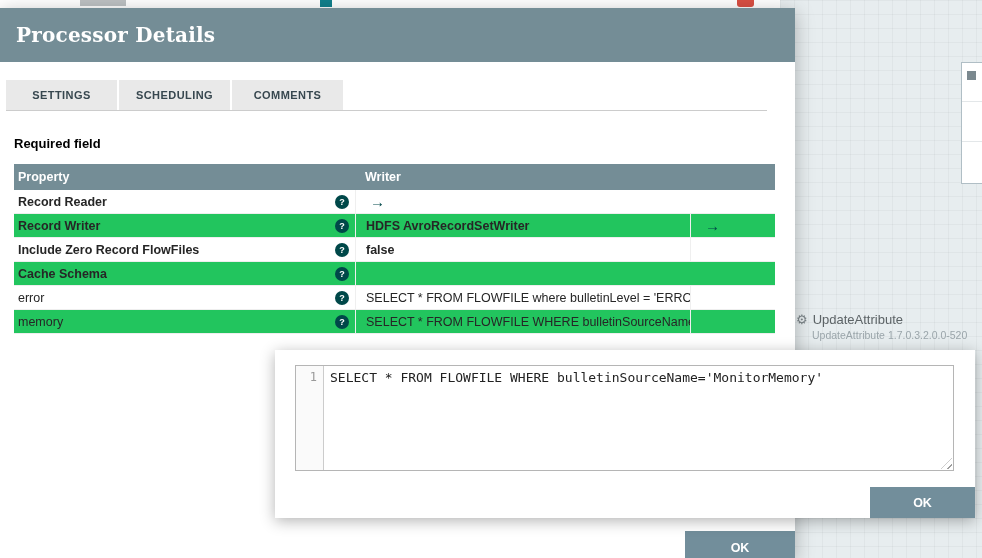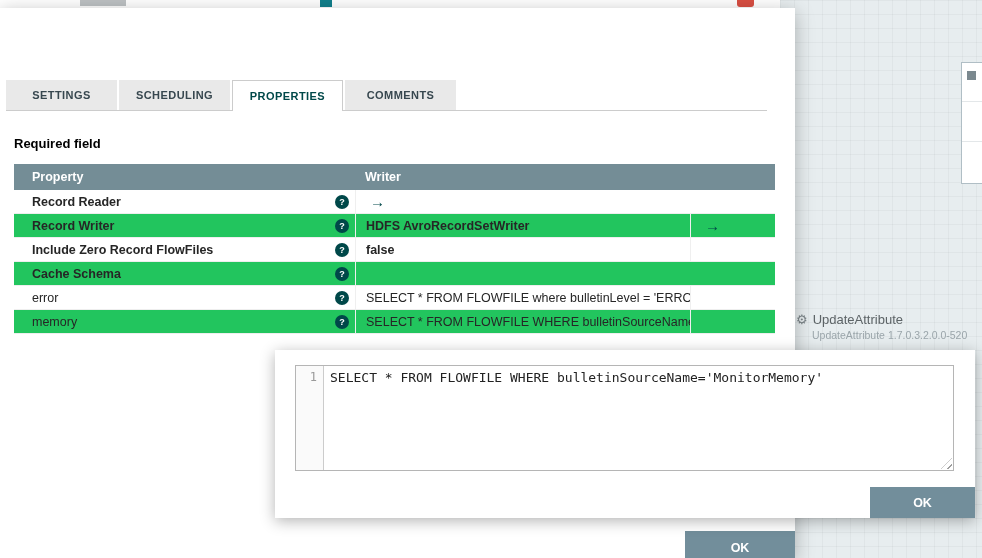--- a/index.html
+++ b/index.html
@@ -66,21 +66,21 @@
     background: #fff; color: #004849;
     border: 1px solid #ccc; border-bottom: none;
     height: 31px; line-height: 30px; margin-bottom: -1px;
   }
 
   .required-field { position: absolute; left: 14px; top: 128px; font-size: 13px; font-weight: 700; color: #000; }
 
   
   .props-table { position: absolute; left: 14px; top: 156px; width: 761px; font-size: 12.5px; color: #262626; }
   .props-header { display: flex; background: #748d96; color: #fff; height: 26px; align-items: center; font-weight: 600; }
-  .props-header .cell-prop, .prop-row .cell-prop { width: 341px; padding-left: 18px; }
+  .props-header .cell-prop, .prop-row .cell-prop { width: 341px; padding-left: 4px; }
   .props-header .cell-value, .prop-row .cell-value { flex: 1; padding-left: 10px; }
   .props-header .cell-goto, .prop-row .cell-goto { width: 85px; }
 
   .prop-row { display: flex; height: 24px; align-items: center; background: #fff; border-bottom: 1px solid #eee; }
   .prop-row.alt { background: #22c55e; }
   .prop-row.bold .prop-name, .prop-row.bold .cell-value { font-weight: 700; }
   .prop-row .cell-prop { display: flex; align-items: center; justify-content: space-between; padding-right: 6px; }
   .prop-row .cell-value { border-left: 1px solid #efefef; height: 100%; display: flex; align-items: center; white-space: nowrap; overflow: hidden; }
   .prop-row .cell-goto { border-left: 1px solid #efefef; height: 100%; display: flex; align-items: center; padding-left: 14px; }
   .help-icon {
@@ -141,25 +141,25 @@
       </div>
       <div class="row2">UpdateAttribute 1.7.0.3.2.0.0-520</div>
     </div>
   </div>
 
   <div class="fragment frag-gray"></div>
   <div class="fragment frag-teal"></div>
   <div class="fragment frag-red"></div>
 
   <div class="dialog">
+    <div class="dialog-header">Processor Details</div>
 
     <div class="tab-bar">
       <div class="tab">SETTINGS</div>
       <div class="tab">SCHEDULING</div>
-      <div class="tab active">PROPERTIES</div>
       <div class="tab">COMMENTS</div>
     </div>
 
     <div class="required-field">Required field</div>
 
     <div class="props-table">
       <div class="props-header">
         <div class="cell-prop">Property</div>
         <div class="cell-value">Writer</div>
         <div class="cell-goto"></div>

